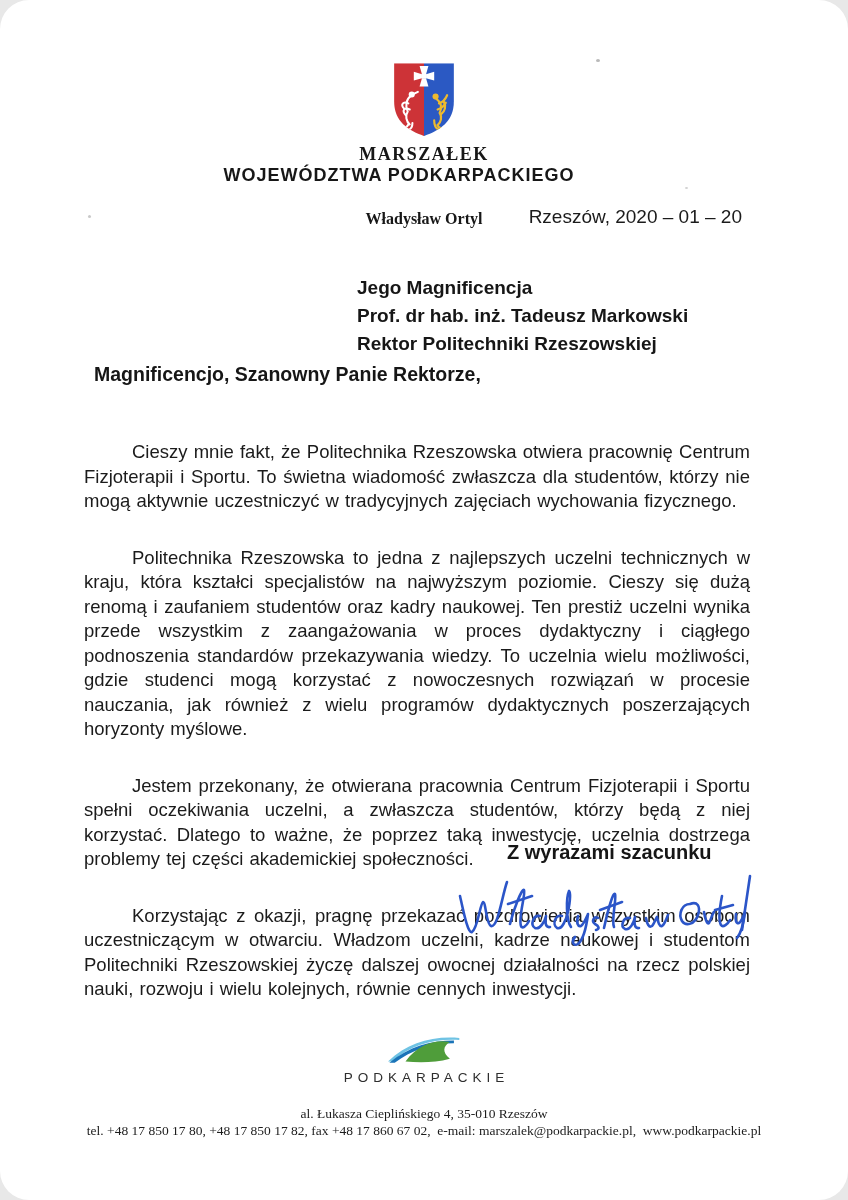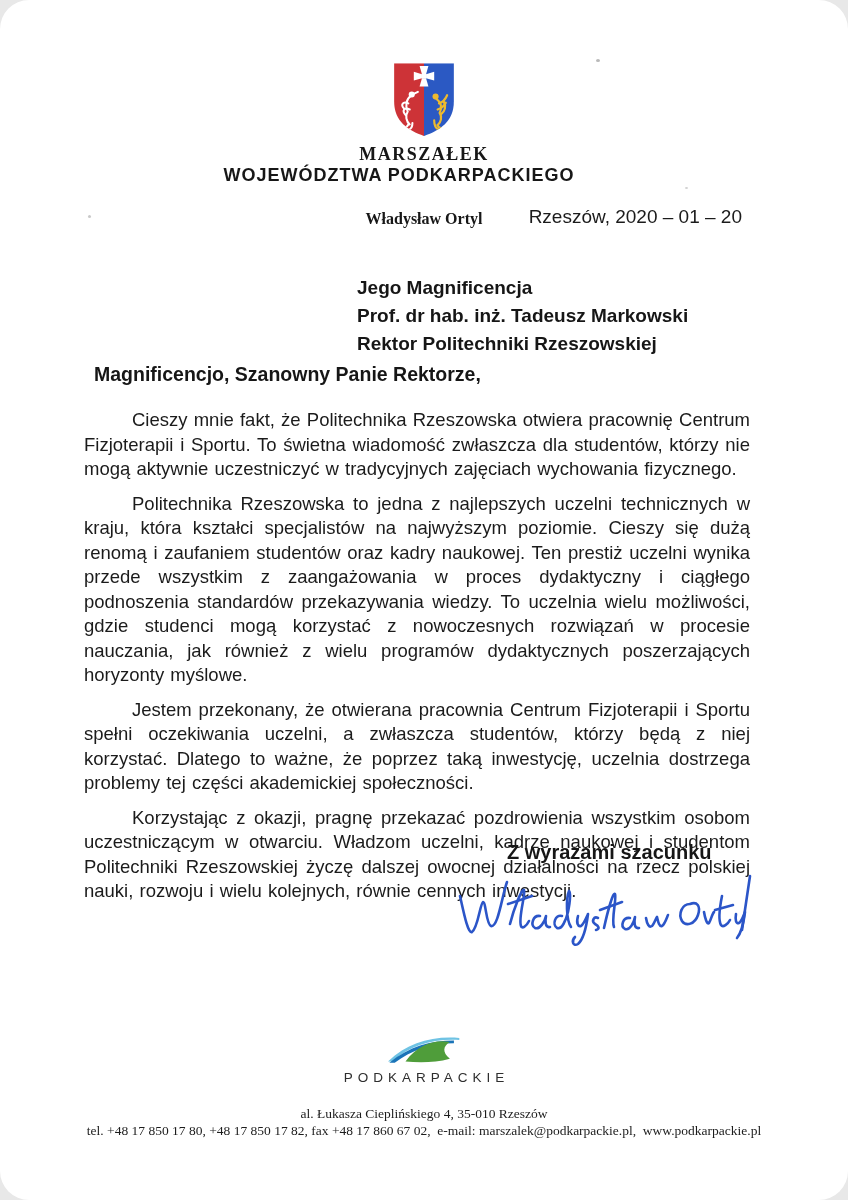--- a/index.html
+++ b/index.html
@@ -68,20 +68,21 @@
     position: absolute; left: 84px; top: 408px; width: 666px;
   }
   .body-text p {
     font-size: 18.5px;
     line-height: 24.5px;
     text-align: justify;
     text-indent: 48px;
     margin-bottom: 10px;
     color: #1b1b1b;
     word-spacing: 1px;
+    margin-top: 32px;
   }
 
   
   .closing {
     position: absolute; left: 507px; top: 841px;
     font-weight: bold; font-size: 20px; color: #161616;
   }
   .signature {
     position: absolute; left: 452px; top: 868px;
     width: 300px; height: 100px;

